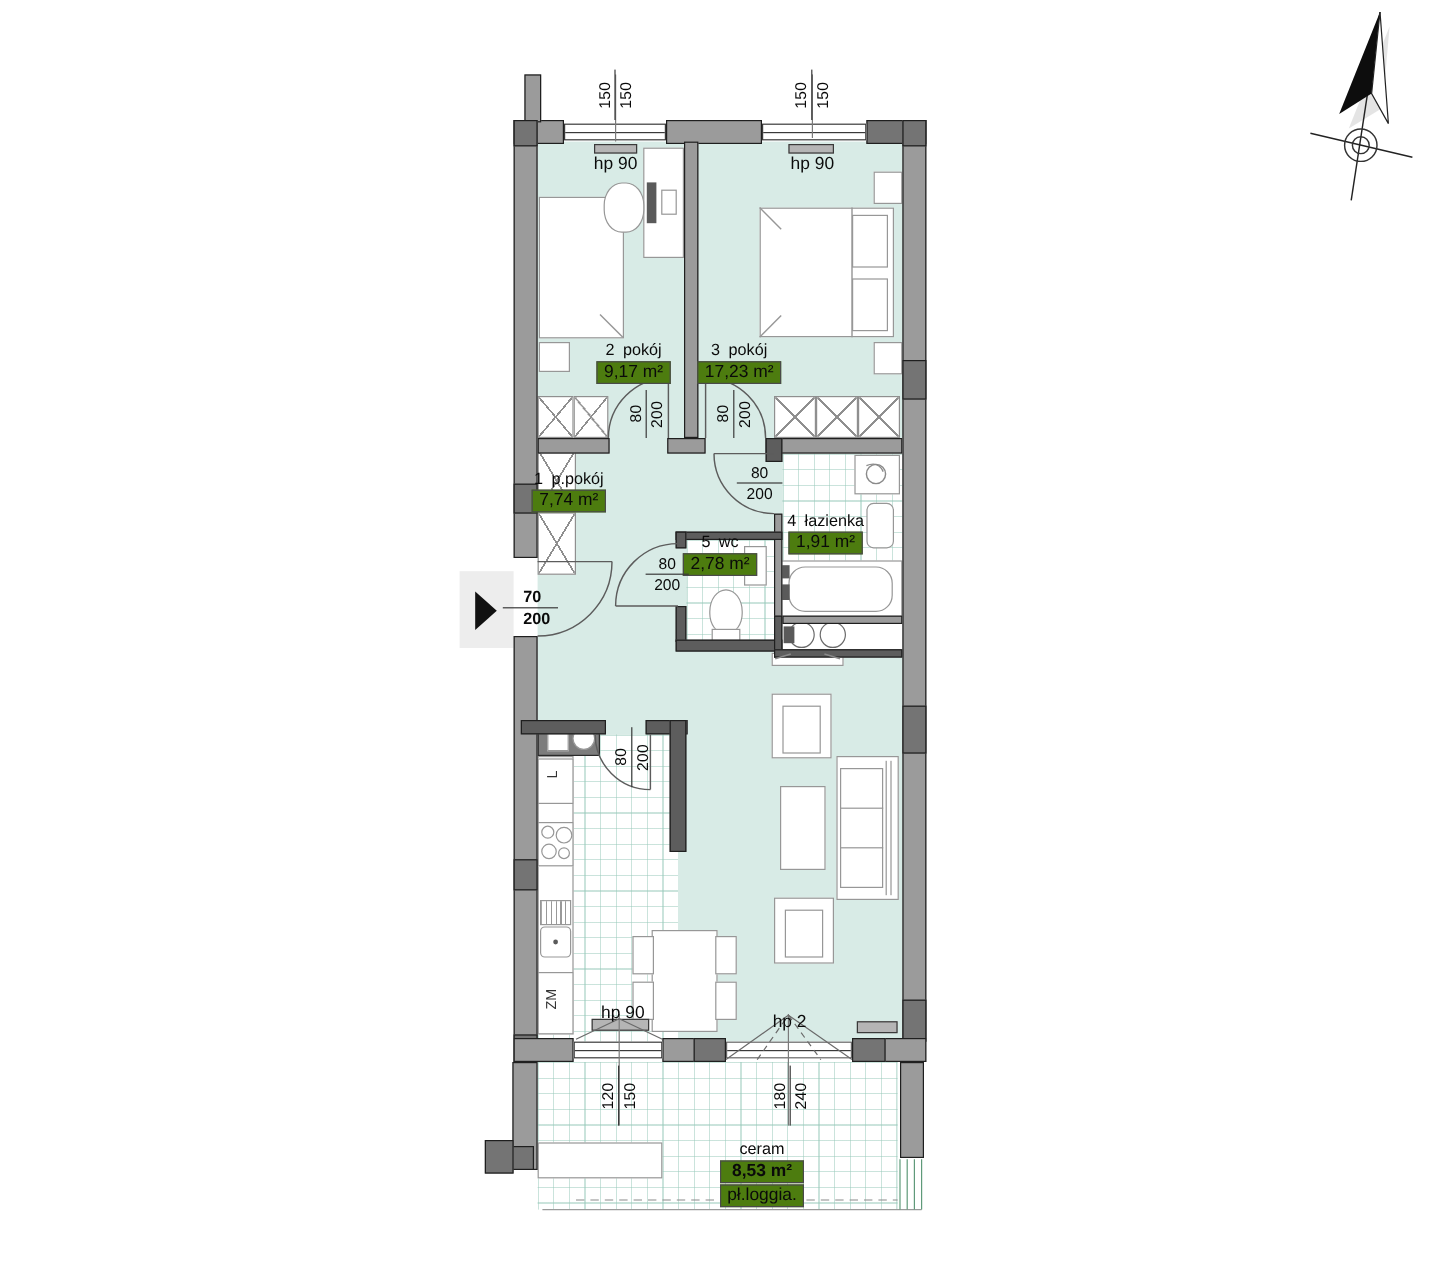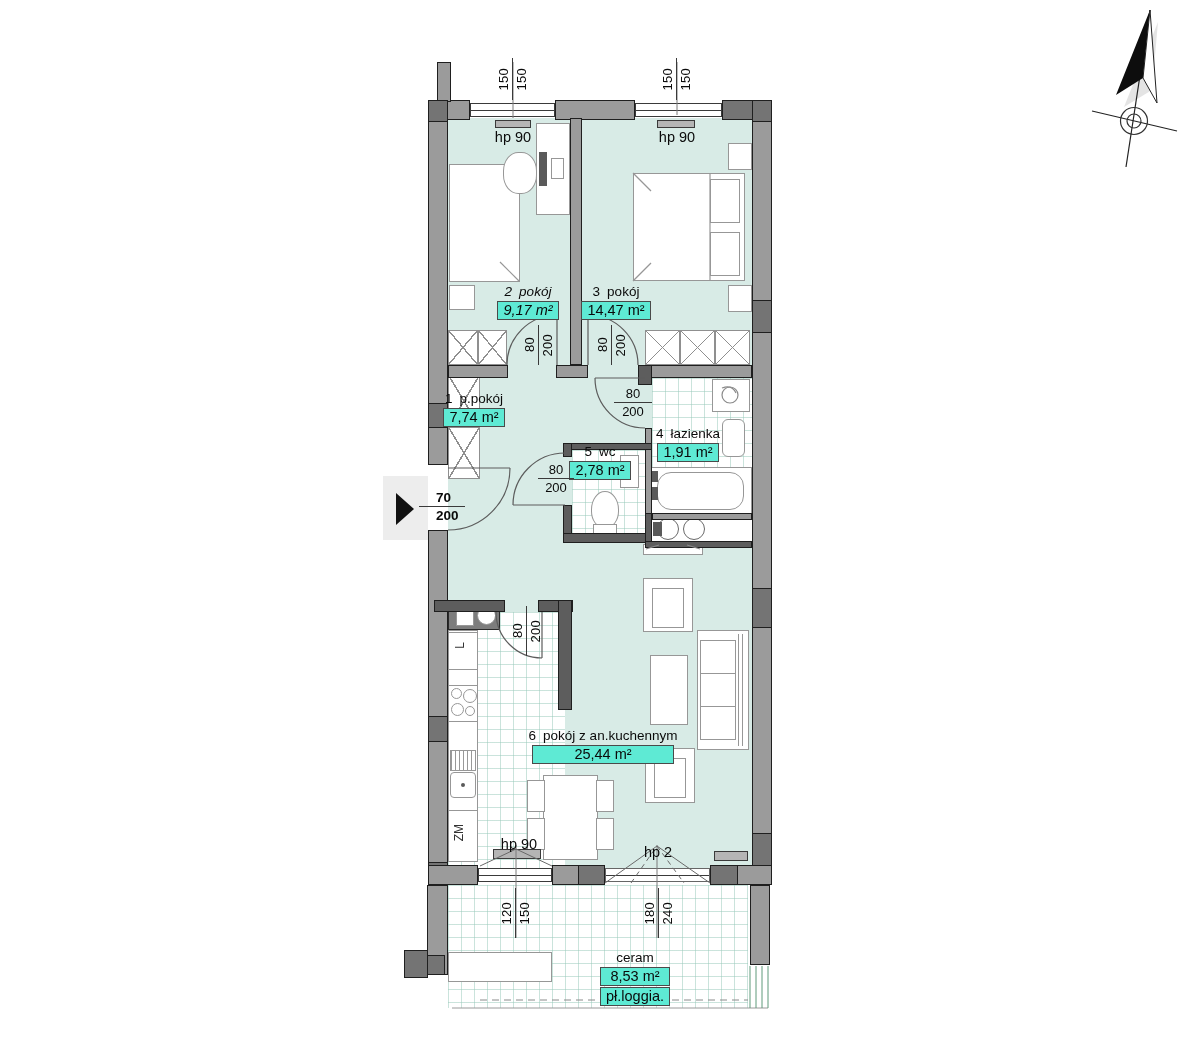--- a/index.html
+++ b/index.html
@@ -27,21 +27,21 @@
   .ward i{flex:1;background:#fff;border:1.3px solid #8f8f8f;box-sizing:border-box;
     background-image:
       linear-gradient(to top right, transparent calc(50% - .7px), #8f8f8f calc(50% - .7px), #8f8f8f calc(50% + .7px), transparent calc(50% + .7px)),
       linear-gradient(to bottom right, transparent calc(50% - .7px), #8f8f8f calc(50% - .7px), #8f8f8f calc(50% + .7px), transparent calc(50% + .7px));}
   .ward.v{flex-direction:column;}
   .hatch{position:absolute;background:#fff;border:1px solid #979797;box-sizing:border-box;z-index:22;
     background-image:repeating-linear-gradient(to right,#999 0,#999 1px,transparent 1px,transparent 4px);}
   
   .rlabel{position:absolute;text-align:center;font-size:13.5px;line-height:15px;z-index:50;white-space:nowrap;}
   .rlabel .num{margin-right:7px;}
-  .abox{display:inline-block;border:1px solid #4a4a4a;background:#5eead4;padding:1px 5px;font-size:14.5px;margin-top:2px;}
+  .abox{display:inline-block;border:1px solid #4a4a4a;background:#4d7c0f;padding:1px 5px;font-size:14.5px;margin-top:2px;}
   .dimv{position:absolute;display:flex;align-items:center;justify-content:center;font-size:13px;z-index:50;}
   .dimv span{writing-mode:vertical-rl;transform:rotate(180deg);padding:0 1px;letter-spacing:.3px;}
   .dimv .bar{width:1px;align-self:stretch;background:#3a3a3a;}
   .dimh{position:absolute;display:flex;flex-direction:column;align-items:center;font-size:13px;z-index:50;}
   .dimh .bar{height:1px;background:#3a3a3a;width:100%;margin:1px 0;}
   .dimh.bold{font-weight:bold;font-size:13.5px;}
   .dimh.bold span{align-self:flex-start;padding-left:17px;}
   .hp{position:absolute;font-size:14.5px;z-index:50;text-align:center;white-space:nowrap;}
   .rotl{position:absolute;writing-mode:vertical-rl;transform:rotate(180deg);font-size:12px;color:#333;z-index:22;}
   .sofa-back{position:absolute;border-left:1px solid #979797;}
@@ -251,47 +251,43 @@
       <polygon points="1154,16 1120,101 1148,84" fill="#c4c4c4" opacity="0.45" transform="translate(4,6)"></polygon>
       <path d="M1150,10 L1126,167" stroke="#222" stroke-width="1.2" fill="none"></path>
       <path d="M1092,111 L1177,131" stroke="#222" stroke-width="1.2" fill="none"></path>
       <circle cx="1134" cy="121" r="7" stroke="#333" stroke-width="1.2" fill="none"></circle>
       <circle cx="1134" cy="121" r="13.5" stroke="#333" stroke-width="1.2" fill="none"></circle>
       <polygon points="1150,10 1116,95 1143,78" fill="#0d0d0d"></polygon>
       <polygon points="1150,10 1157,103 1143,78" fill="#fff" stroke="#222" stroke-width="1"></polygon>
     </g>
   </svg>
 
-  <div class="rlabel" style="left:478px;top:284px;width:100px;font-style:italic;">
+  <div class="rlabel" style="left:478px;top:284px;width:100px;">
     <div class="nm"><span class="num">2</span><span>pokój</span></div>
     <div><span class="abox">9,17 m²</span></div>
   </div>
   <div class="rlabel" style="left:566px;top:284px;width:100px;">
     <div class="nm"><span class="num">3</span><span>pokój</span></div>
-    <div><span class="abox">14,47 m²</span></div>
+    <div><span class="abox">17,23 m²</span></div>
   </div>
   <div class="rlabel" style="left:424px;top:391px;width:100px;">
     <div class="nm"><span class="num">1</span><span>p.pokój</span></div>
     <div><span class="abox">7,74 m²</span></div>
   </div>
   <div class="rlabel" style="left:638px;top:426px;width:100px;">
     <div class="nm"><span class="num">4</span><span>łazienka</span></div>
     <div><span class="abox">1,91 m²</span></div>
   </div>
   <div class="rlabel" style="left:550px;top:444px;width:100px;">
     <div class="nm"><span class="num">5</span><span>wc</span></div>
     <div><span class="abox">2,78 m²</span></div>
   </div>
-  <div class="rlabel" style="left:523px;top:728px;width:160px;">
-    <div class="nm"><span class="num">6</span><span>pokój z an.kuchennym</span></div>
-    <div><span class="abox" style="min-width:130px;">25,44 m²</span></div>
-  </div>
   <div class="rlabel" style="left:585px;top:950px;width:100px;">
     <div class="nm"><span>ceram</span></div>
-    <div><span class="abox" style="min-width:58px;">8,53 m²</span></div>
+    <div><span class="abox" style="min-width:58px;font-weight:bold;">8,53 m²</span></div>
     <div><span class="abox" style="min-width:58px;margin-top:1px;">pł.loggia.</span></div>
   </div>
 
   <div class="dimv" style="left:486px;top:58px;height:42px;width:52px;">
     <span>150</span>
       <div class="bar"></div>
       <span>150</span>
   </div>
   <div class="dimv" style="left:650px;top:58px;height:42px;width:52px;">
     <span>150</span>

